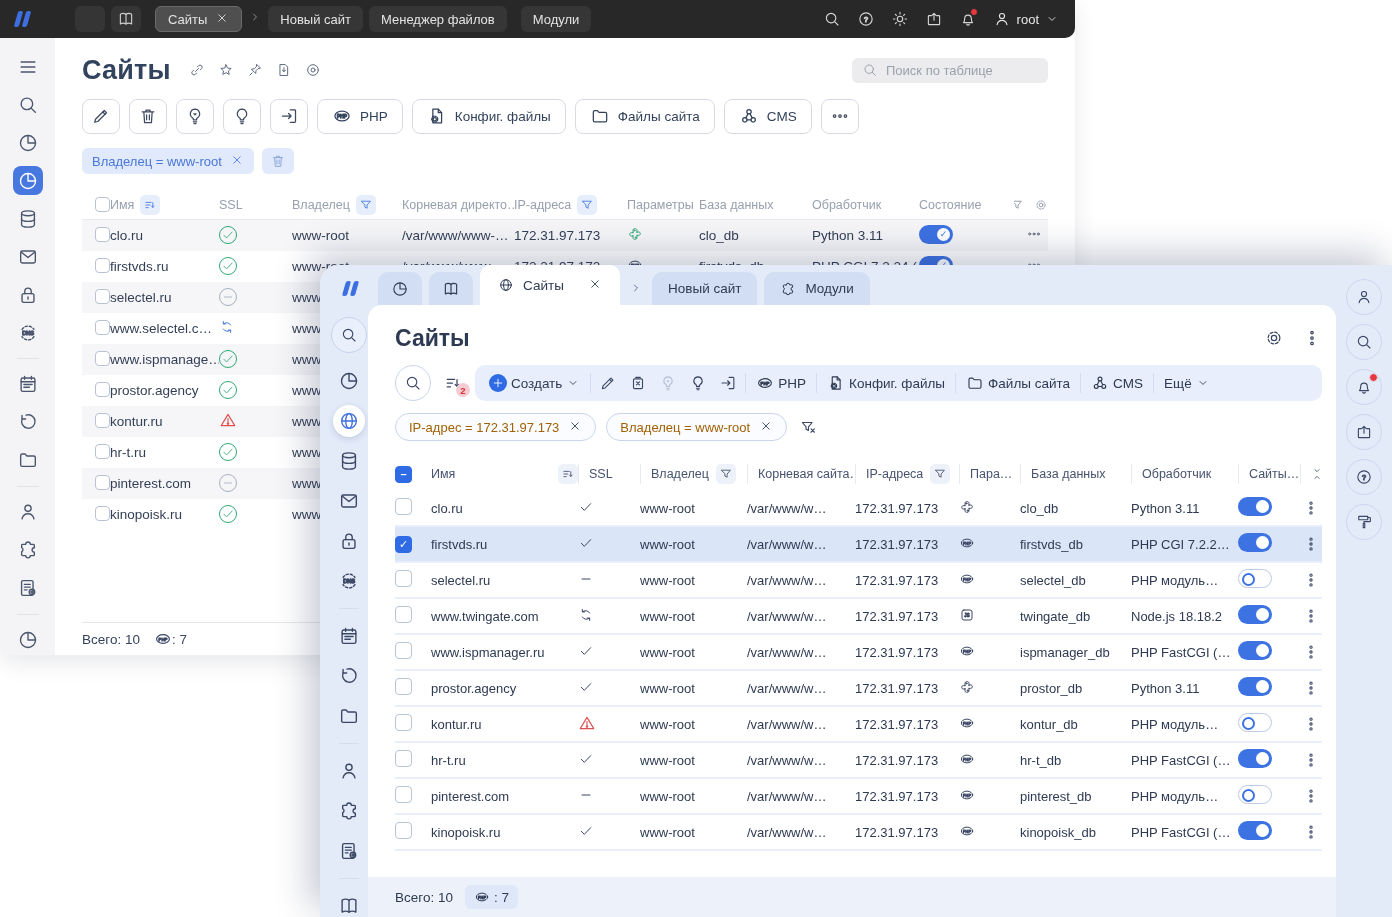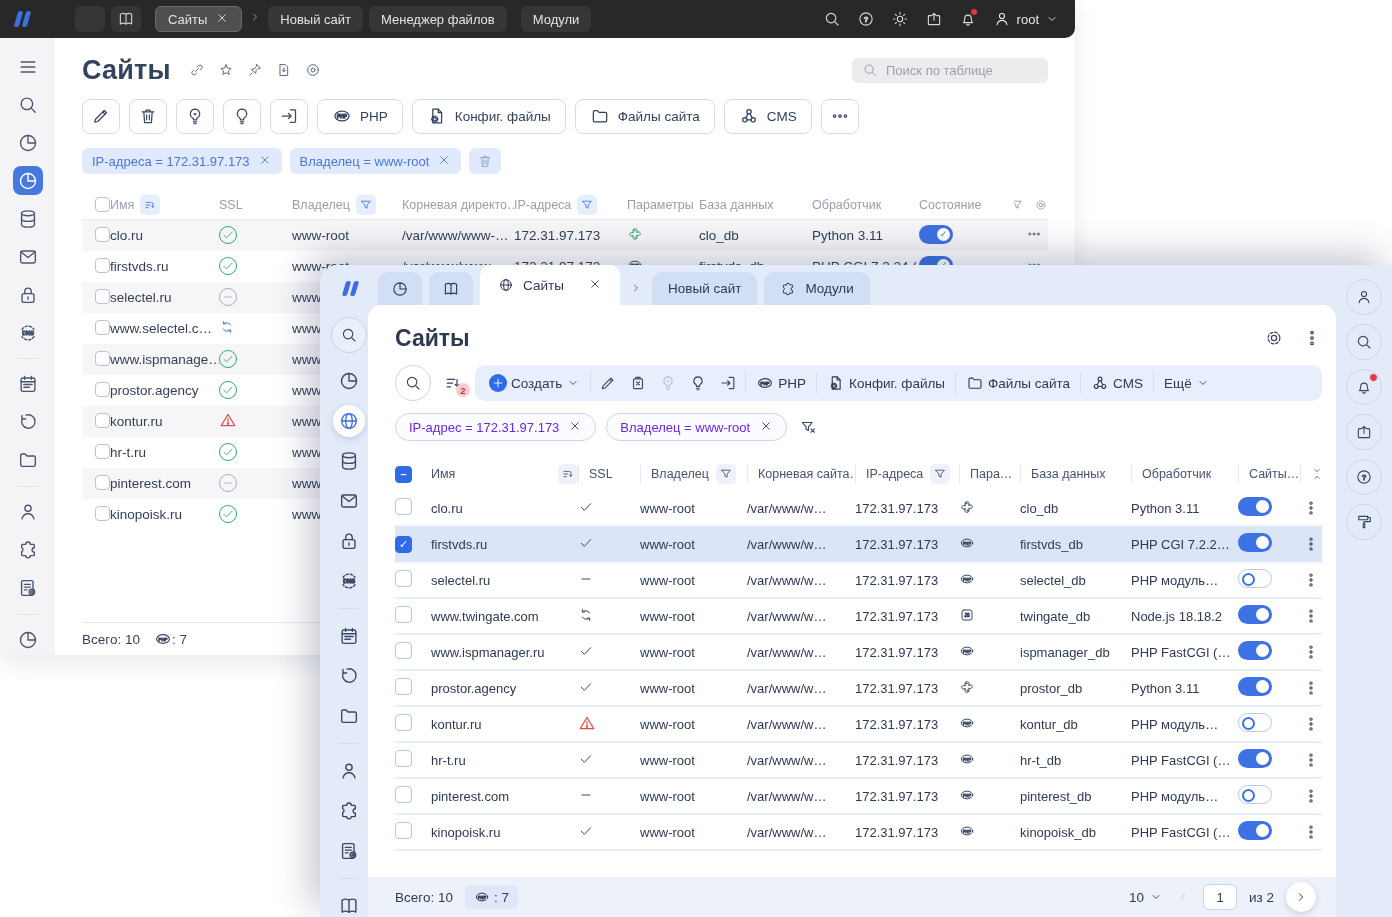--- a/index.html
+++ b/index.html
@@ -130,21 +130,21 @@
     background:#f6ccd2;color:#d6303a;font-size:9.5px;font-weight:bold;display:flex;align-items:center;
     justify-content:center;padding:0 3px;}
   .m-pill{height:36px;background:#e8eefb;border-radius:10px;display:flex;align-items:center;
     padding:0 6px;color:#2e3a52;font-size:13.5px;flex:1;}
   .m-pill .grp{display:flex;align-items:center;gap:4px;padding:0 8px;white-space:nowrap;}
   .m-pill .ib{width:30px;height:28px;display:flex;align-items:center;justify-content:center;border-radius:6px;color:#3b4764;}
   .m-pill .ib.pale{color:#b9c3d8;}
   .m-pill .dv{width:1px;height:20px;background:#d3dcf0;margin:0 2px;}
   .pluscir{width:18px;height:18px;border-radius:50%;background:#2f6be4;color:#fff;display:inline-flex;
     align-items:center;justify-content:center;}
-  .m-chips{margin-top:12px;display:flex;gap:10px;align-items:center;height:28px;color:#6d28d9;}
+  .m-chips{margin-top:12px;display:flex;gap:10px;align-items:center;height:28px;color:#a16207;}
   .chipB{height:28px;border:1px solid #c9d5ec;background:#fafcff;border-radius:15px;font-size:13px;
     display:flex;align-items:center;gap:9px;padding:0 13px;white-space:nowrap;}
   .chipB .x{color:#2e3a52;}
   .m-clear{color:#3b4764;display:flex;margin-left:2px;}
 
   .m-table{margin-top:16px;font-size:13px;display:flex;flex-direction:column;}
   .m-grid{display:grid;grid-template-columns:36px 147px 62px 107px 108px 104px 61px 111px 107px 62px 1fr;
     align-items:center;}
   .m-head{height:34px;color:#47536e;font-size:12.5px;}
   .m-head .hcell{display:flex;align-items:center;gap:7px;white-space:nowrap;overflow:hidden;height:20px;
@@ -629,26 +629,20 @@
             <span>CMS</span>
           </span>
           <span class="btn-sq">
             <svg class="ic">
                 <use href="#i-dots"></use>
               </svg>
           </span>
         </div>
         <div class="bg-chips" id="bg-chips">
             <span class="chipA">
-              <span>IP-адреса = 172.31.97.173</span>
-              <span class="x"><svg class="ic ic14">
-                  <use href="#i-x"></use>
-                </svg></span>
-            </span>
-            <span class="chipA">
               <span>Владелец = www-root</span>
               <span class="x"><svg class="ic ic14">
                   <use href="#i-x"></use>
                 </svg></span>
             </span>
             <span class="chip-trash">
               <svg class="ic ic16">
                 <use href="#i-trash"></use>
               </svg>
             </span>
@@ -1481,36 +1475,16 @@
           </div>
       </div>
       <div class="m-footer">
         <span>Всего: 10</span>
         <span class="php-chip">
           <svg class="ic ic16">
               <use href="#i-php"></use>
             </svg>
           <span>: 7</span>
         </span>
-        <span class="pager">
-          <span class="psize">
-            <span>10</span>
-            <svg class="ic ic14">
-                <use href="#i-chevD"></use>
-              </svg>
-          </span>
-          <span class="pprev">
-            <svg class="ic ic16">
-                <use href="#i-chevL"></use>
-              </svg>
-          </span>
-          <span class="pinput">1</span>
-          <span>из 2</span>
-          <span class="pnext">
-            <svg class="ic ic16">
-                <use href="#i-chevR"></use>
-              </svg>
-          </span>
-        </span>
       </div>
     </div>
   </div>
 </div>
 
 </body></html>

